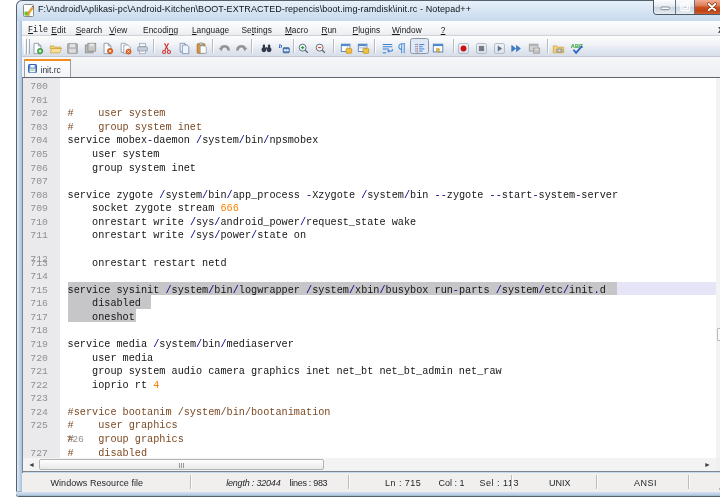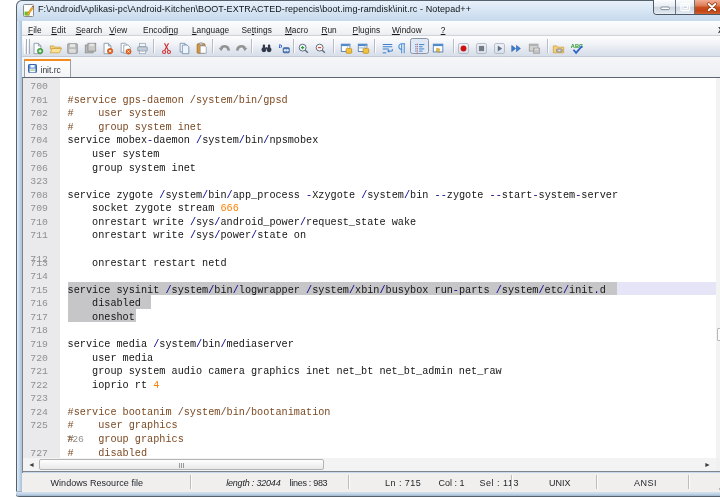--- a/index.html
+++ b/index.html
@@ -97,21 +97,21 @@
  </div>
  <div id="edframe">
    <div id="lmargin">
         <div class="ln" style="top: 2.2px;">700</div>
         <div class="ln" style="top: 15.771px;">701</div>
         <div class="ln" style="top: 29.342px;">702</div>
         <div class="ln" style="top: 42.913px;">703</div>
         <div class="ln" style="top: 56.484px;">704</div>
         <div class="ln" style="top: 70.055px;">705</div>
         <div class="ln" style="top: 83.626px;">706</div>
-        <div class="ln" style="top: 97.197px;">323</div>
+        <div class="ln" style="top: 97.197px;">707</div>
         <div class="ln" style="top: 110.768px;">708</div>
         <div class="ln" style="top: 124.339px;">709</div>
         <div class="ln" style="top: 137.91px;">710</div>
         <div class="ln" style="top: 151.481px;">711</div>
         <div class="ln" style="top: 175px;">712</div>
         <div class="ln" style="top: 178.623px;">713</div>
         <div class="ln" style="top: 192.194px;">714</div>
         <div class="ln" style="top: 205.765px;">715</div>
         <div class="ln" style="top: 219.336px;">716</div>
         <div class="ln" style="top: 232.907px;">717</div>
@@ -125,21 +125,20 @@
         <div class="ln" style="top: 341.475px;">725</div>
         <div class="ln" style="top: 355.046px; padding-left: 36px;">726</div>
         <div class="ln" style="top: 368.617px;">727</div>
       </div>
    <div id="code">
         <div class="hl" style="top: 203.765px; width: 647.7px;"></div>
         <div class="sel" style="top: 203.765px; left: 45.3px; width: 548.7px;"></div>
         <div class="sel" style="top: 217.336px; left: 45.3px; width: 83.2px;"></div>
         <div class="sel" style="top: 230.907px; left: 45.3px; width: 68.2px;"></div>
         <div class="cl" style="top: 2.2px;"></div>
-        <div class="cl" style="top: 15.771px;"><span class="cm">#service gps-daemon /system/bin/gpsd</span></div>
         <div class="cl" style="top: 29.342px;"><span class="cm">#    user system</span></div>
         <div class="cl" style="top: 42.913px;"><span class="cm">#    group system inet</span></div>
         <div class="cl" style="top: 56.484px;">service mobex<i>-</i>daemon <i>/</i>system<i>/</i>bin<i>/</i>npsmobex</div>
         <div class="cl" style="top: 70.055px;">    user system</div>
         <div class="cl" style="top: 83.626px;">    group system inet</div>
         <div class="cl" style="top: 97.197px;"></div>
         <div class="cl" style="top: 110.768px;">service zygote <i>/</i>system<i>/</i>bin<i>/</i>app_process <i>-</i>Xzygote <i>/</i>system<i>/</i>bin <i>-</i><i>-</i>zygote <i>-</i><i>-</i>start<i>-</i>system<i>-</i>server</div>
         <div class="cl" style="top: 124.339px;">    socket zygote stream <span class="nm">666</span></div>
         <div class="cl" style="top: 137.91px;">    onrestart write <i>/</i>sys<i>/</i>android_power<i>/</i>request_state wake</div>
         <div class="cl" style="top: 151.481px;">    onrestart write <i>/</i>sys<i>/</i>power<i>/</i>state on</div>
@@ -191,21 +190,21 @@
    <svg id="rgrip" width="11" height="11">
         <g fill="#b4b4b4">
           <rect x="8" y="8" width="2" height="2"></rect>
           <rect x="8" y="4.5" width="2" height="2"></rect>
           <rect x="4.5" y="8" width="2" height="2"></rect>
           <rect x="8" y="1" width="2" height="2"></rect>
           <rect x="1" y="8" width="2" height="2"></rect>
         </g>
       </svg>
  </div>
-<div class="mi" style="left: 12px;"><u>F</u>ile</div>
+<div class="mi" style="left: 12px; font-family: Liberation Mono, monospace;"><u>F</u>ile</div>
     <div class="mi" style="left: 35.3px;"><u>E</u>dit</div>
     <div class="mi" style="left: 59.7px;"><u>S</u>earch</div>
     <div class="mi" style="left: 93.3px;"><u>V</u>iew</div>
     <div class="mi" style="left: 127.1px;">Encodi<u>n</u>g</div>
     <div class="mi" style="left: 175.9px;"><u>L</u>anguage</div>
     <div class="mi" style="left: 225.5px;">Se<u>t</u>tings</div>
     <div class="mi" style="left: 268.9px;"><u>M</u>acro</div>
     <div class="mi" style="left: 305.4px;"><u>R</u>un</div>
     <div class="mi" style="left: 336.6px;"><u>P</u>lugins</div>
     <div class="mi" style="left: 375.9px;"><u>W</u>indow</div>

